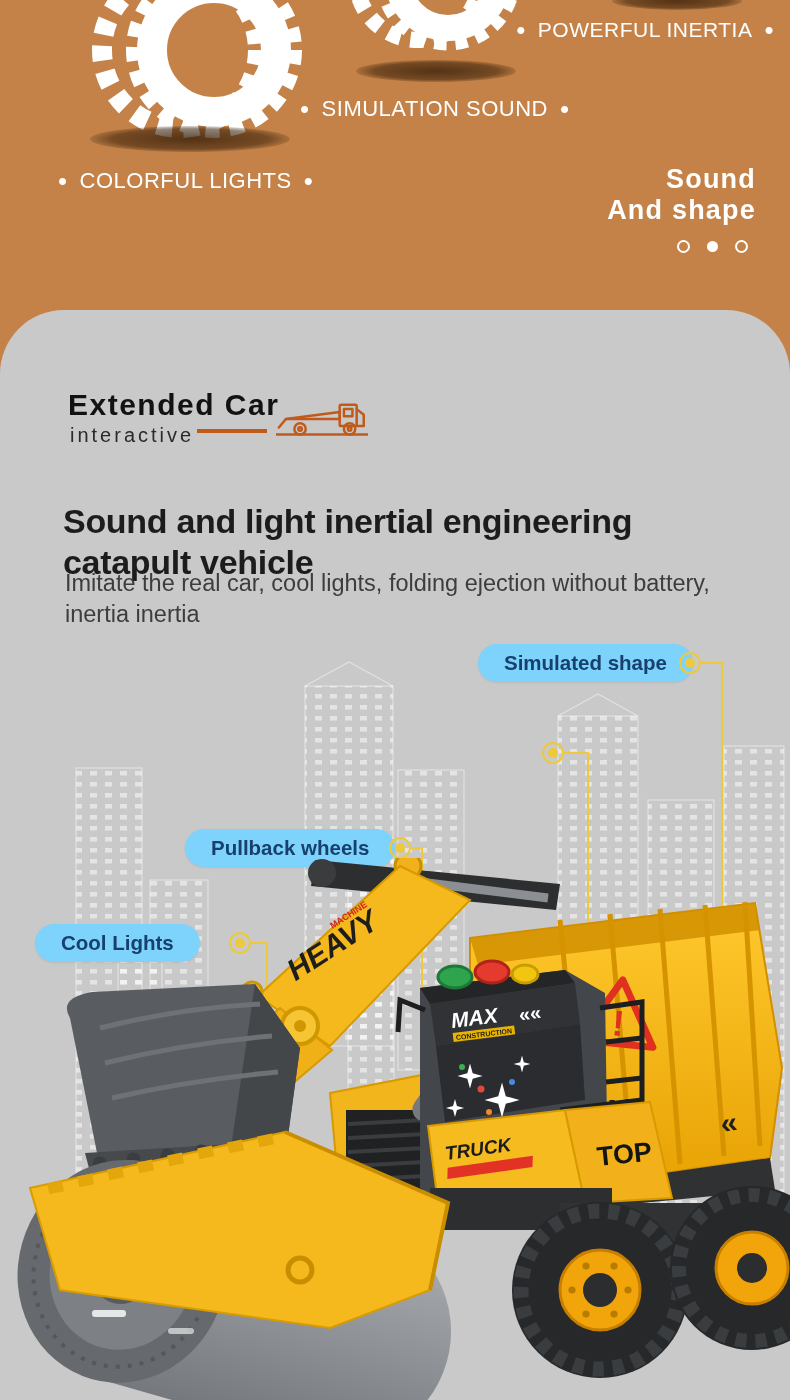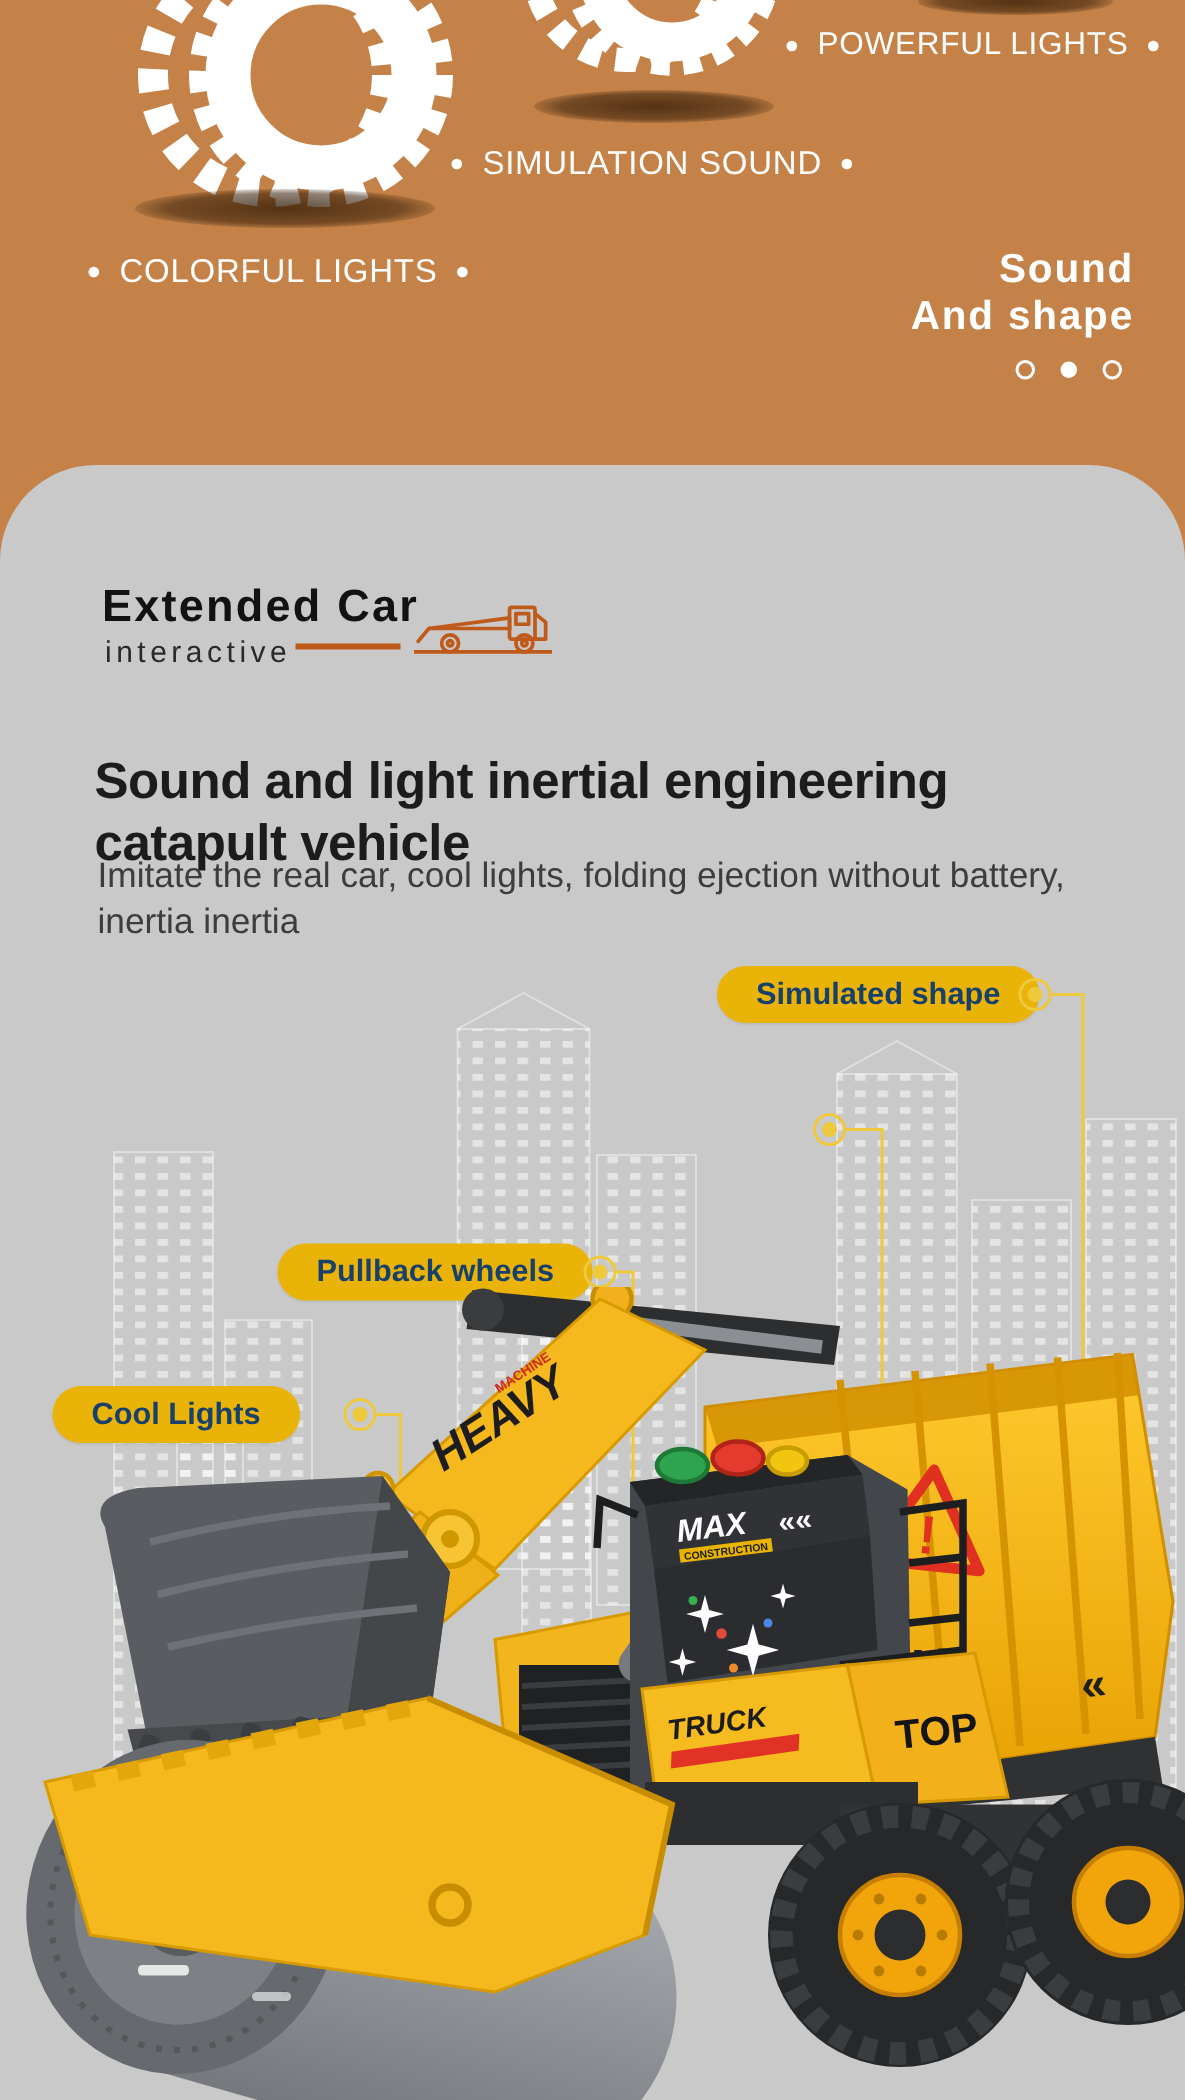--- a/index.html
+++ b/index.html
@@ -32,21 +32,21 @@
   .badge-sub{position:absolute;left:70px;top:424px;font-size:20px;color:#2a2a2a;letter-spacing:3px;}
   .badge-line{position:absolute;left:197px;top:429px;width:70px;height:4px;background:#c05a1a;}
   .badge-icon{position:absolute;left:276px;top:393px;width:92px;height:52px;}
 
   .main-title{position:absolute;left:63px;top:464px;width:692px;font-size:34px;
               font-weight:bold;color:#1c1c1c;line-height:1.2;letter-spacing:-.3px;margin-top:37px;}
   .main-desc{position:absolute;left:65px;top:568px;width:645px;font-size:23.5px;
              color:#3d3d3d;line-height:1.33;}
 
   
-  .pill{position:absolute;height:38px;border-radius:19px;background:#eab308;
+  .pill{position:absolute;height:38px;border-radius:19px;background:#7dd3fc;
         color:#17406d;font-weight:bold;font-size:20.5px;display:flex;
         align-items:center;justify-content:center;padding:0 26px;white-space:nowrap;
         box-shadow:0 1px 2px rgba(0,0,0,.08);}
   .pill-1{left:478px;top:644px;}
   .pill-2{left:348px;top:734px;}
   .pill-3{left:185px;top:829px;}
   .pill-4{left:35px;top:924px;}
 
   .dot-ring{position:absolute;width:22px;height:22px;border:2px solid #eec93c;
             border-radius:50%;box-sizing:border-box;}
@@ -73,21 +73,21 @@
   <svg style="position:absolute;left:352px;top:-88px;" width="180" height="160" viewBox="0 0 180 160">
     <circle cx="66" cy="66" r="62" fill="none" stroke="#fff" stroke-width="16" stroke-dasharray="13 10"></circle>
     <circle cx="96" cy="66" r="50" fill="none" stroke="#fff" stroke-width="26"></circle>
     <circle cx="96" cy="66" r="66" fill="none" stroke="#fff" stroke-width="13" stroke-dasharray="12 9"></circle>
   </svg>
   <div class="tire-shadow" style="left:356px;top:60px;width:160px;height:22px;"></div>
   <div class="tire-shadow" style="left:612px;top:-8px;width:130px;height:18px;"></div>
 
   <div class="hero-feature feat-powerful">
     <span class="bullet">•</span>
-    <span>POWERFUL LIGHTS</span>
+    <span>POWERFUL INERTIA</span>
     <span class="bullet">•</span>
   </div>
   <div class="hero-feature feat-simulation">
     <span class="bullet">•</span>
     <span>SIMULATION SOUND</span>
     <span class="bullet">•</span>
   </div>
   <div class="hero-feature feat-colorful">
     <span class="bullet">•</span>
     <span>COLORFUL LIGHTS</span>

